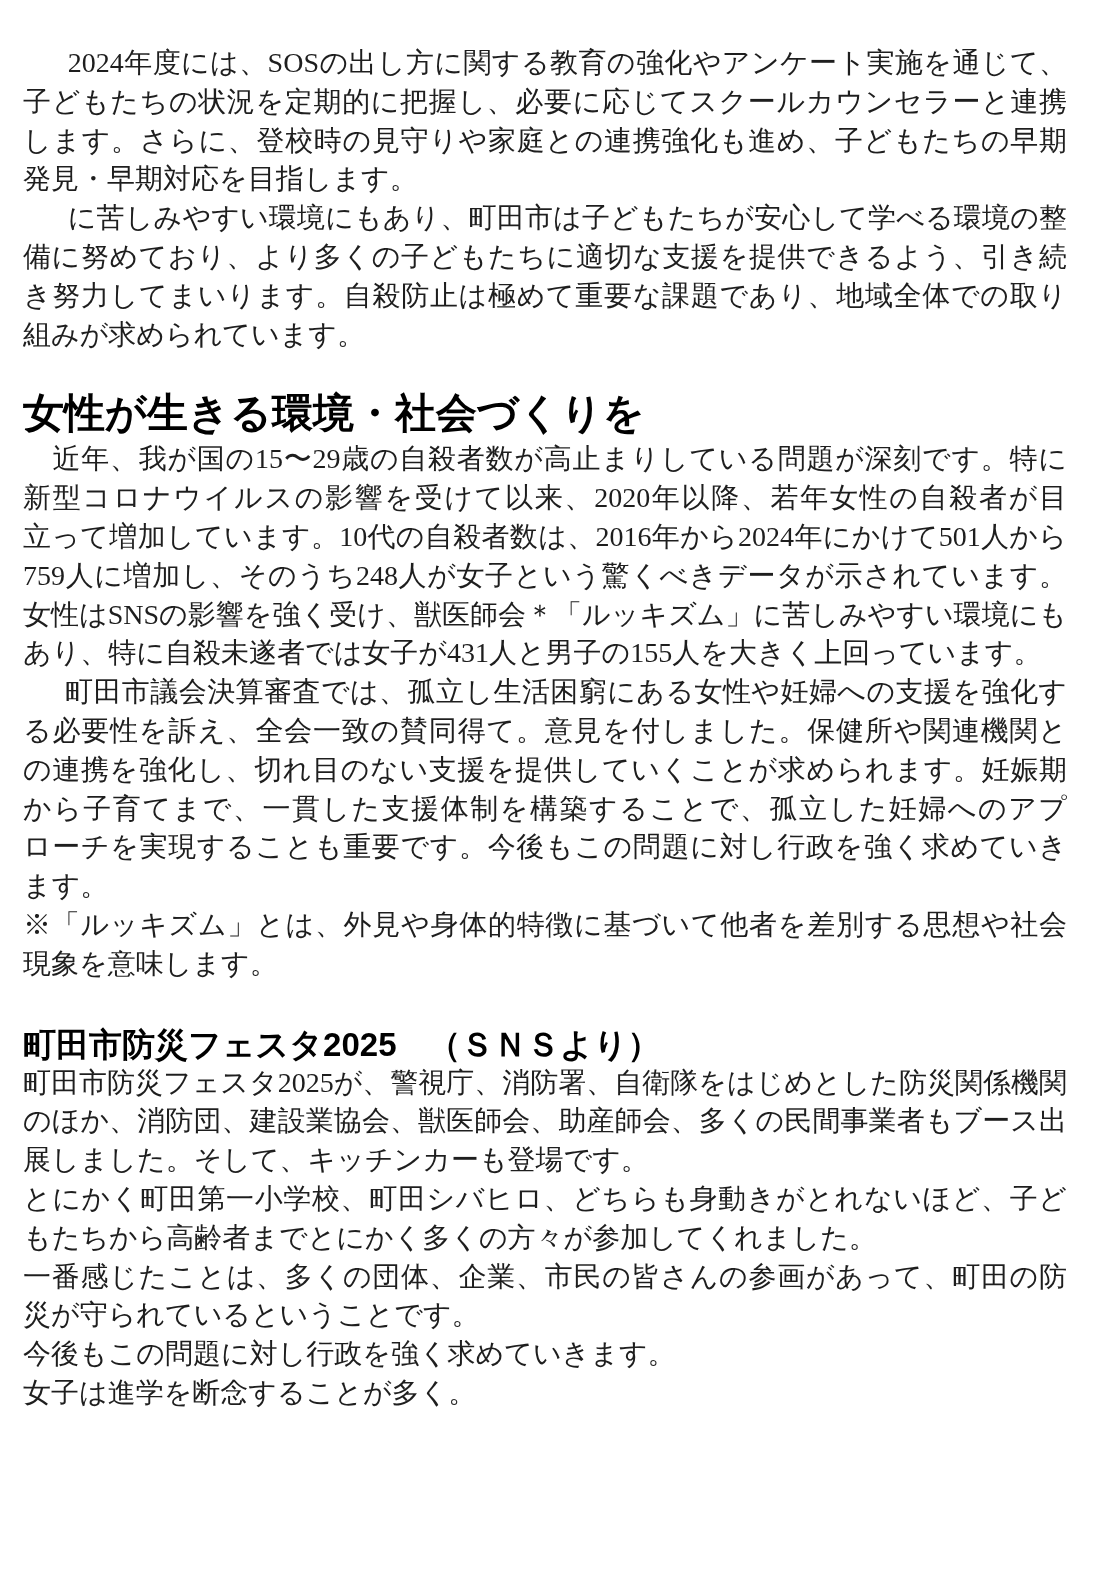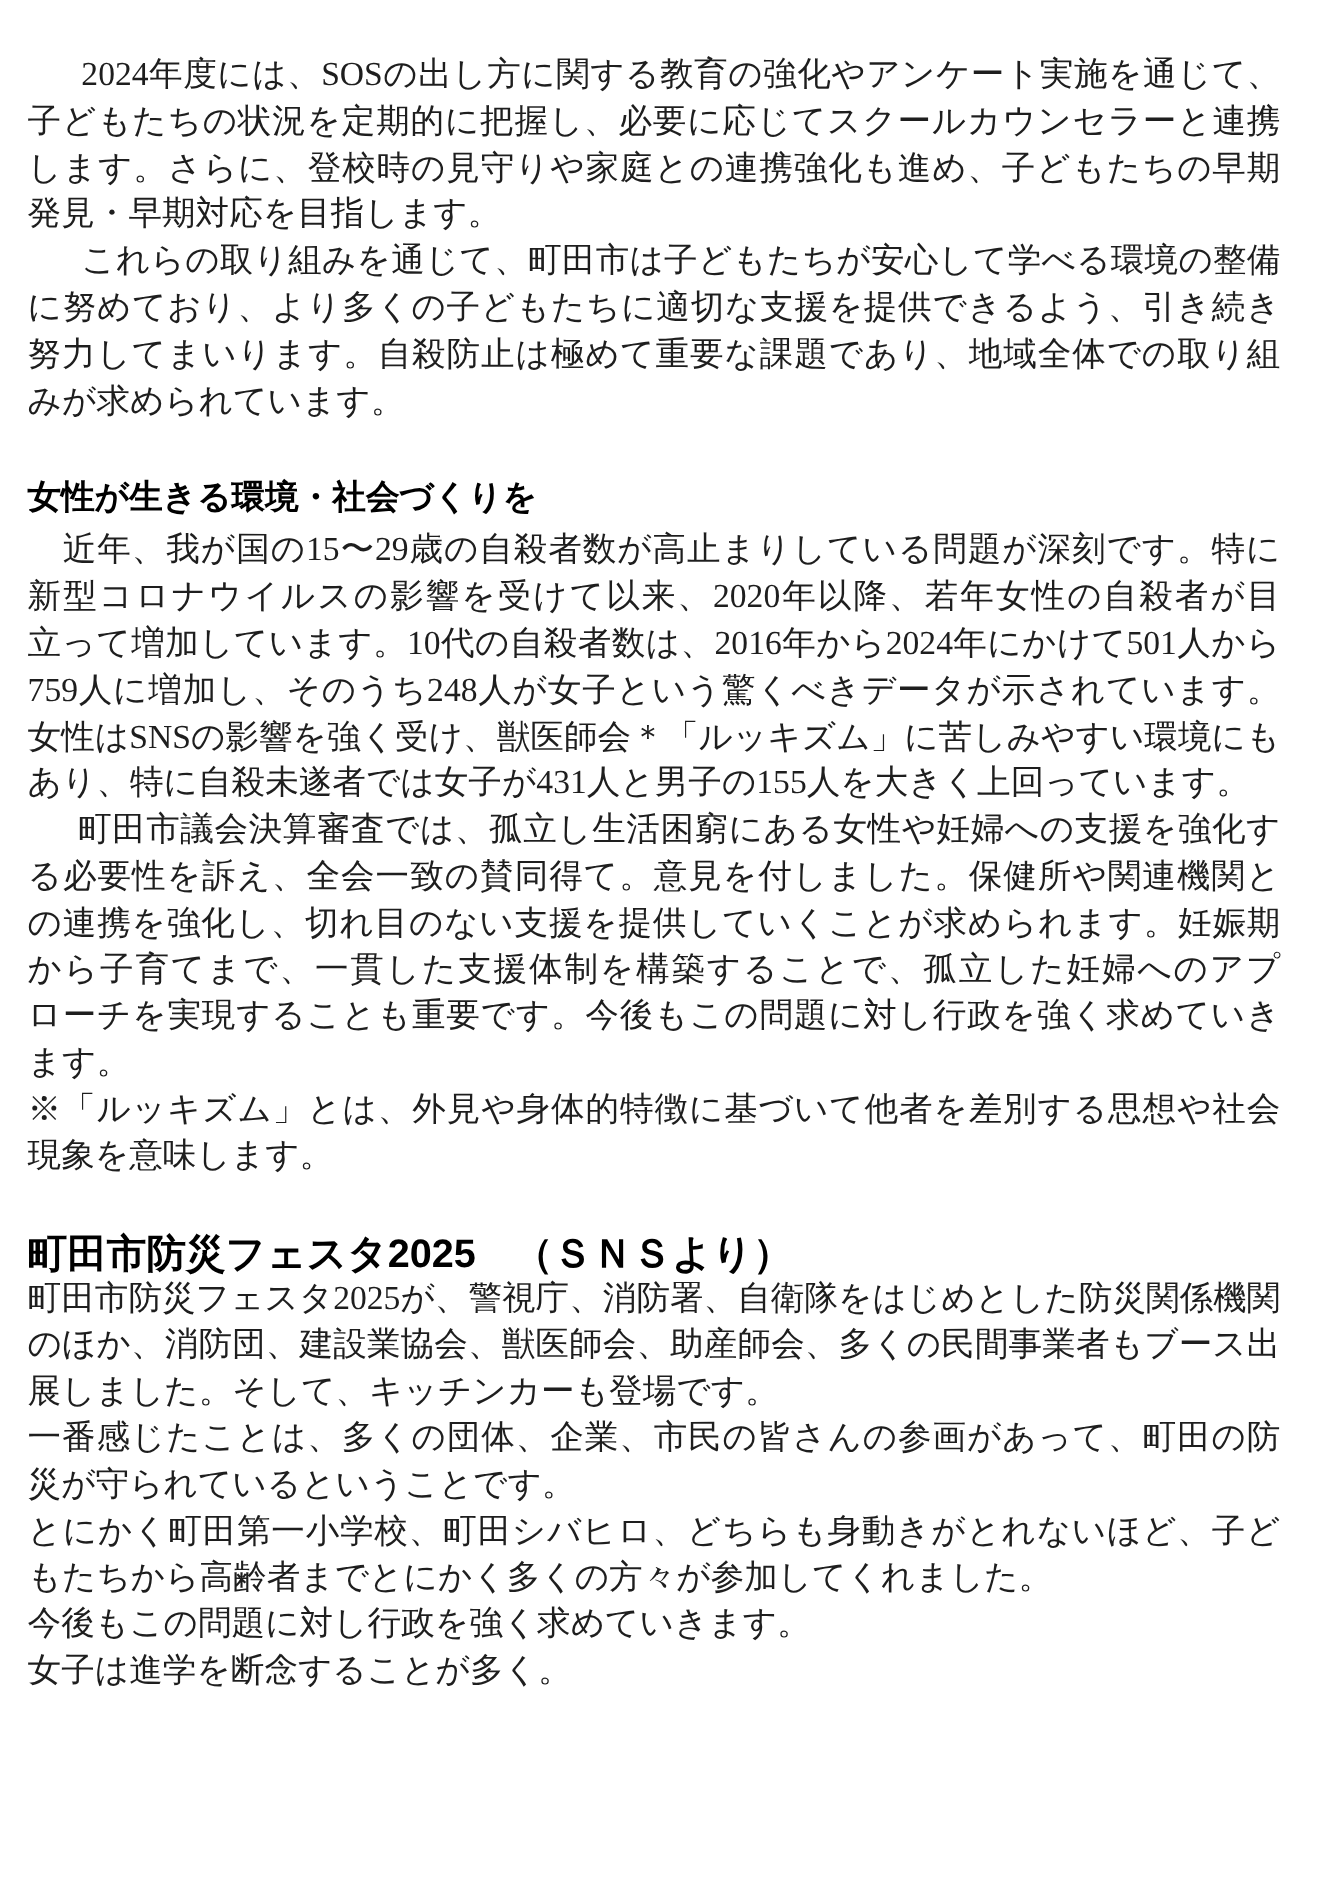--- a/index.html
+++ b/index.html
@@ -29,52 +29,52 @@
     margin: 0;
   }
   .ind-a { text-indent: 1.6em; }   
   .ind-b { text-indent: 1.05em; }  
   .ind-c { text-indent: 1.7em; }   
   .ind-d { text-indent: 1.5em; }   
   h2.sec-heading {
     font-family: "Liberation Sans", "DejaVu Sans", sans-serif;
     font-weight: bold;
     color: #000000;
-    font-size: 28px;
+    font-size: 41px;
     line-height: 39px;
     margin: 40px 0 7px 0;
     text-align: left;
   }
   h2.sec-heading-sm {
     font-size: 33px;
     margin: 41px 0 0 0;
   }
   .heading-suffix {
     margin-left: 0.95em;
   }
 </style>
 </head>
 <body>
 
 <main class="page">
 
   <section>
     <p class="para ind-a">2024年度には、SOSの出し方に関する教育の強化やアンケート実施を通じて、子どもたちの状況を定期的に把握し、必要に応じてスクールカウンセラーと連携します。さらに、登校時の見守りや家庭との連携強化も進め、子どもたちの早期発見・早期対応を目指します。</p>
-    <p class="para ind-a">これらの取り組みを通じて、町田市は子どもたちが安心して学べる環境の整備に努めており、より多くの子どもたちに適切な支援を提供できるよう、引き続き努力してまいります。自殺防止は極めて重要な課題であり、地域全体での取り組みが求められています。</p>
+    <p class="para ind-a">に苦しみやすい環境にもあり、町田市は子どもたちが安心して学べる環境の整備に努めており、より多くの子どもたちに適切な支援を提供できるよう、引き続き努力してまいります。自殺防止は極めて重要な課題であり、地域全体での取り組みが求められています。</p>
   </section>
 
   <section>
     <h2 class="sec-heading">女性が生きる環境・社会づくりを</h2>
     <p class="para ind-b">近年、我が国の15〜29歳の自殺者数が高止まりしている問題が深刻です。特に新型コロナウイルスの影響を受けて以来、2020年以降、若年女性の自殺者が目立って増加しています。10代の自殺者数は、2016年から2024年にかけて501人から759人に増加し、そのうち248人が女子という驚くべきデータが示されています。女性はSNSの影響を強く受け、獣医師会＊「ルッキズム」に苦しみやすい環境にもあり、特に自殺未遂者では女子が431人と男子の155人を大きく上回っています。</p>
     <p class="para ind-d">町田市議会決算審査では、孤立し生活困窮にある女性や妊婦への支援を強化する必要性を訴え、全会一致の賛同得て。意見を付しました。保健所や関連機関との連携を強化し、切れ目のない支援を提供していくことが求められます。妊娠期から子育てまで、一貫した支援体制を構築することで、孤立した妊婦へのアプローチを実現することも重要です。今後もこの問題に対し行政を強く求めていきます。</p>
     <p class="para">※「ルッキズム」とは、外見や身体的特徴に基づいて他者を差別する思想や社会現象を意味します。</p>
   </section>
 
   <section>
     <h2 class="sec-heading sec-heading-sm"><span>町田市防災フェスタ2025</span><span class="heading-suffix">（ＳＮＳより）</span></h2>
     <p class="para">町田市防災フェスタ2025が、警視庁、消防署、自衛隊をはじめとした防災関係機関のほか、消防団、建設業協会、獣医師会、助産師会、多くの民間事業者もブース出展しました。そして、キッチンカーも登場です。</p>
+    <p class="para">とにかく町田第一小学校、町田シバヒロ、どちらも身動きがとれないほど、子どもたちから高齢者までとにかく多くの方々が参加してくれました。</p>
     <p class="para">一番感じたことは、多くの団体、企業、市民の皆さんの参画があって、町田の防災が守られているということです。</p>
-    <p class="para">とにかく町田第一小学校、町田シバヒロ、どちらも身動きがとれないほど、子どもたちから高齢者までとにかく多くの方々が参加してくれました。</p>
     <p class="para">今後もこの問題に対し行政を強く求めていきます。</p>
     <p class="para">女子は進学を断念することが多く。</p>
   </section>
 
 </main>
 
 </body></html>

